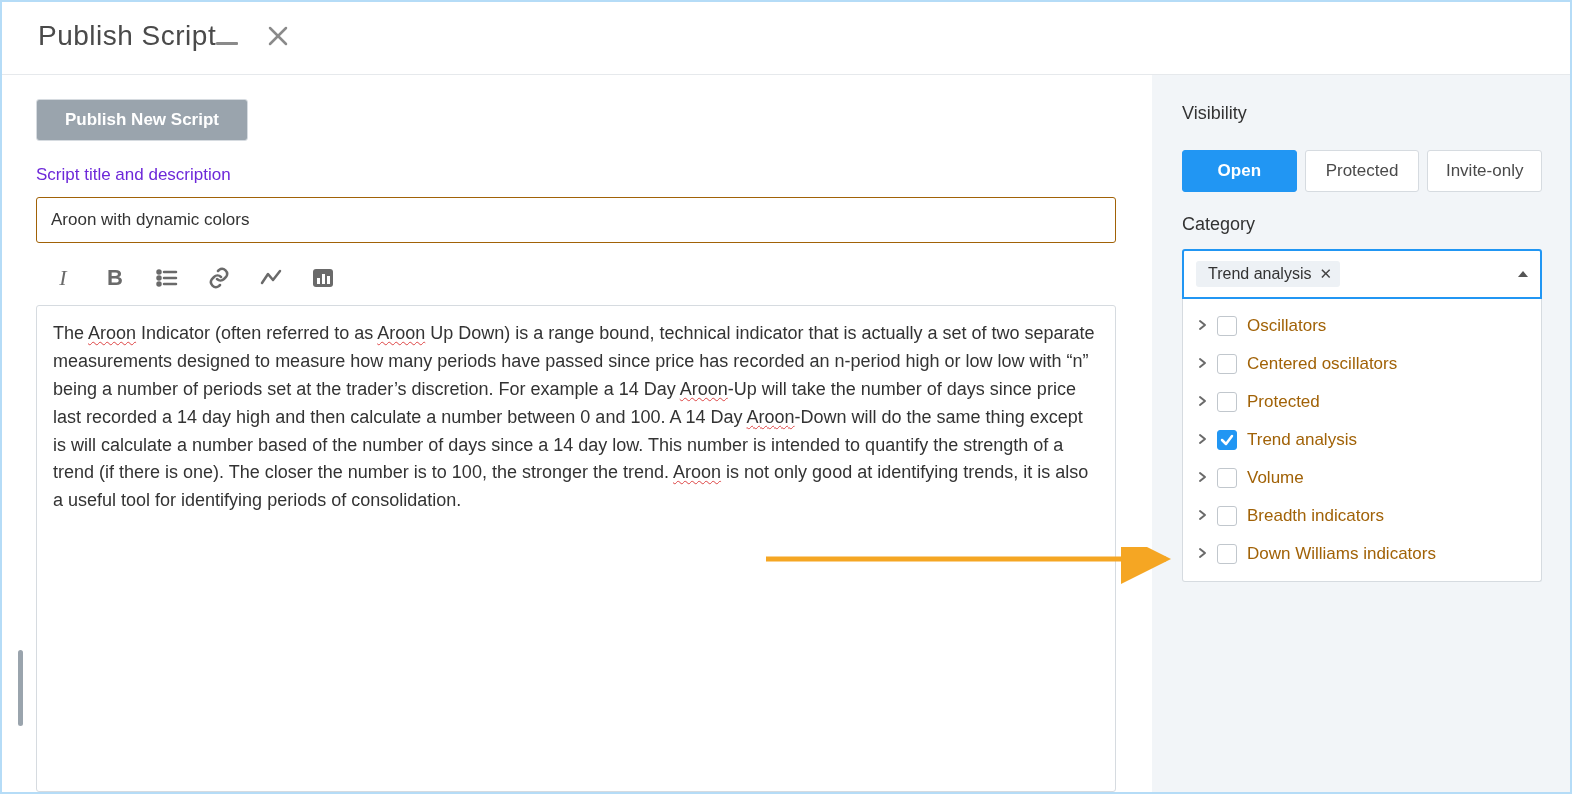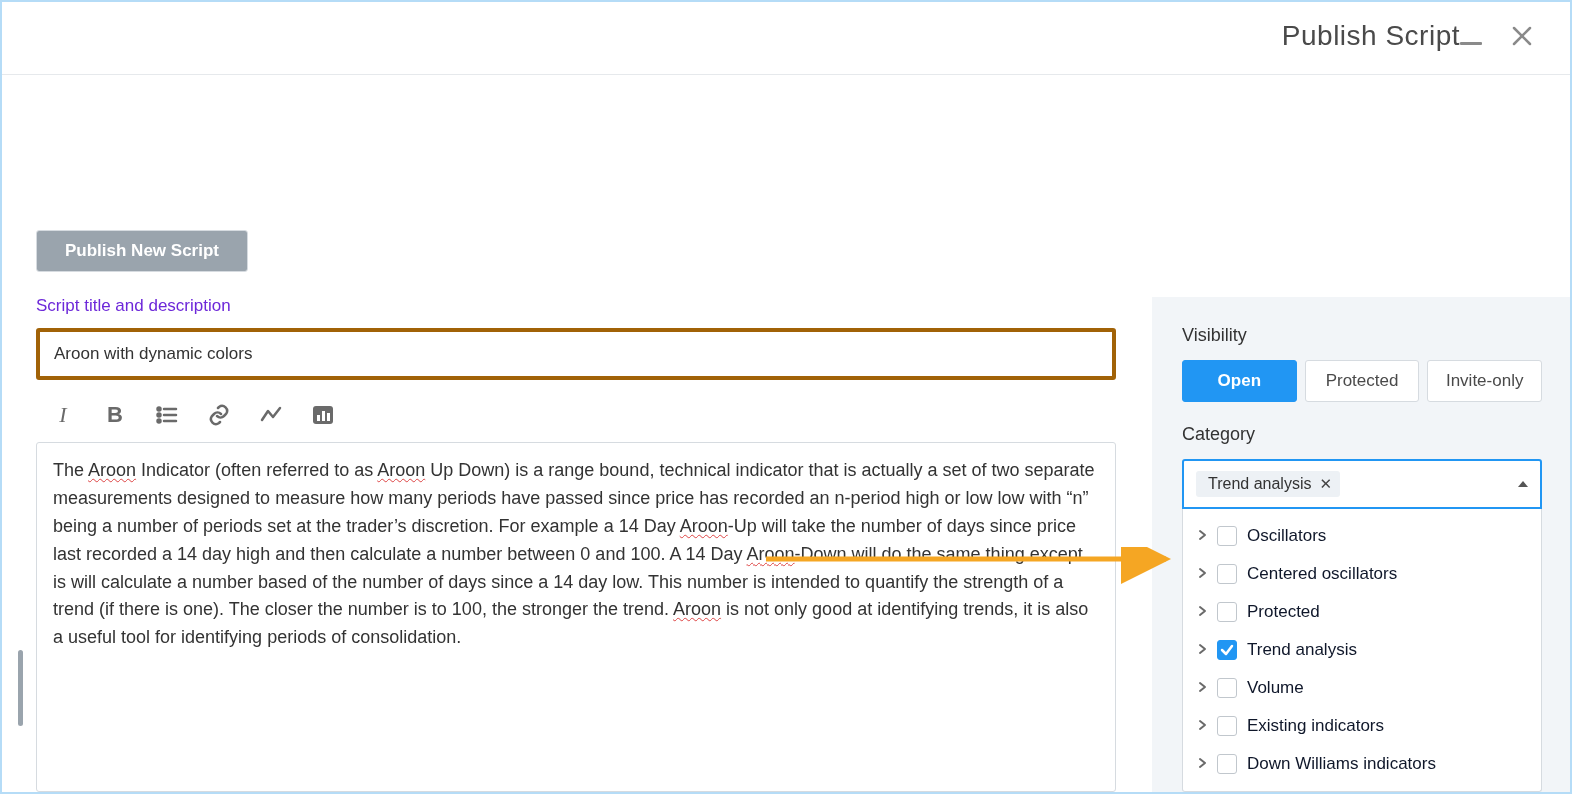--- a/index.html
+++ b/index.html
@@ -1,69 +1,69 @@
 <!DOCTYPE html>
 <html><head>
 <meta charset="utf-8">
 <style>
   * { box-sizing: border-box; margin: 0; padding: 0; }
   html, body { width: 1572px; height: 794px; font-family: "Trebuchet MS", "Segoe UI", Arial, sans-serif; color: #444; }
   body { border: 2px solid #b5dcf7; background: #fff; display: flex; flex-direction: column; }
 
   
-  .titlebar { display: flex; align-items: center; justify-content: flex-end; padding: 18px 36px 22px 36px; border-bottom: 1px solid #e6e9ec; }
+  .titlebar { display: flex; align-items: center; justify-content: flex-start; padding: 18px 36px 22px 36px; border-bottom: 1px solid #e6e9ec; }
   .titlebar h1 { font-size: 28px; font-weight: 500; color: #4a4a4a; letter-spacing: 0.5px; }
   .titlebar-controls { display: flex; gap: 28px; align-items: center; }
   .minimize-icon { width: 22px; height: 3px; background: #8a8a8a; border-radius: 1px; cursor: pointer; margin-top: 14px; }
   .close-x { width: 24px; height: 24px; cursor: pointer; }
   .close-x svg { width: 100%; height: 100%; }
 
   
-  .body-wrap { flex: 1; display: flex; align-items: flex-end; }
+  .body-wrap { flex: 1; display: flex; }
   .main-col { flex: 1; padding: 24px 36px 0 34px; display: flex; flex-direction: column; }
   .side-col { width: 418px; background: #f2f5f8; padding: 28px 28px 0 30px; position: relative; }
 
   
   .tab-row { display: flex; border: 1px solid #d6dbe0; border-radius: 3px; overflow: hidden; width: fit-content; }
   .tab-btn { padding: 10px 28px; font-size: 17px; background: #fff; color: #4a4a4a; cursor: pointer; border: none; }
   .tab-btn.active { background: #9aa4ad; color: #fff; font-weight: 600; }
 
   .field-label { margin-top: 24px; font-size: 17px; color: #6d28d9; }
 
-  .title-input { margin-top: 12px; width: 100%; padding: 12px 14px; font-size: 17px; border: 4px solid #a16207; border-radius: 3px; color: #333; font-family: inherit; }
+  .title-input { margin-top: 12px; width: 100%; padding: 12px 14px; font-size: 17px; border: 1px solid #a16207; border-radius: 3px; color: #333; font-family: inherit; }
 
   
   .rt-toolbar { display: flex; gap: 26px; margin-top: 22px; padding: 0 14px; align-items: center; }
   .rt-toolbar .tb-btn { width: 26px; height: 26px; display: flex; align-items: center; justify-content: center; color: #6a6a6a; cursor: pointer; }
   .tb-i { font-style: italic; font-family: Georgia, serif; font-size: 22px; }
   .tb-b { font-weight: 800; font-size: 22px; }
   .rt-toolbar svg { width: 24px; height: 24px; }
 
   .editor { margin-top: 14px; border: 1px solid #d6dbe0; border-radius: 3px; padding: 14px 16px; flex: 1; font-size: 18px; line-height: 1.55; color: #333; min-height: 350px; position: relative; overflow: hidden; }
   .editor .spell { text-decoration: underline wavy #d44 1px; text-underline-offset: 2px; }
 
   
   .scrollbar-stub { position: absolute; left: 18px; top: 650px; width: 5px; height: 76px; background: #9aa4ad; border-radius: 3px; }
 
   
   .side-section-label { font-size: 18px; color: #333; margin-bottom: 14px; }
   .vis-tabs { display: flex; width: 100%; margin-bottom: 22px; }
-  .vis-tab { flex: 1; text-align: center; padding: 10px 0; font-size: 17px; border: 1px solid #d6dbe0; background: #fff; color: #4a4a4a; cursor: pointer; }
+  .vis-tab { flex: 1; text-align: center; padding: 10px 0; font-size: 17px; border: 1px solid #d6dbe0; background: #fff; color: #4a4a4a; cursor: pointer; margin-top: 12px; }
   .vis-tab + .vis-tab { margin-left: 8px; }
   .vis-tab.active { background: #2196f3; border-color: #2196f3; color: #fff; font-weight: 600; }
   .vis-tab { border-radius: 3px; }
   .vis-desc { font-size: 15px; color: #8a8f95; line-height: 1.45; margin-bottom: 24px; }
 
   .cat-select { border: 2px solid #2196f3; border-radius: 3px 3px 0 0; background: #fff; padding: 10px 12px; display: flex; align-items: center; justify-content: space-between; cursor: pointer; }
   .chip { background: #edf1f5; border-radius: 3px; padding: 4px 8px 4px 12px; display: flex; align-items: center; gap: 8px; font-size: 16px; color: #333; }
   .chip-x { font-size: 15px; color: #444; cursor: pointer; }
   .caret-up { width: 0; height: 0; border-left: 5px solid transparent; border-right: 5px solid transparent; border-bottom: 6px solid #555; }
 
   .cat-dropdown { border: 1px solid #d6dbe0; border-top: none; background: #fff; border-radius: 0 0 3px 3px; padding: 8px 6px; }
-  .cat-item { display: flex; align-items: center; gap: 10px; padding: 9px 8px; font-size: 17px; color: #0f172a; cursor: pointer; }
+  .cat-item { display: flex; align-items: center; gap: 10px; padding: 9px 8px; font-size: 17px; color: #a16207; cursor: pointer; }
   .cat-item .chev { width: 10px; color: #6a6a6a; }
   .chev svg { width: 10px; height: 12px; }
   .chk { width: 20px; height: 20px; border: 1.5px solid #c1c7cd; border-radius: 3px; display: flex; align-items: center; justify-content: center; }
   .chk.checked { background: #2196f3; border-color: #2196f3; }
   .chk.checked svg { width: 14px; height: 14px; }
 
   
   .arrow-annot { position: absolute; left: 766px; top: 547px; pointer-events: none; }
   .arrow-annot svg { width: 430px; height: 40px; }
 </style>
@@ -186,21 +186,21 @@
               <polyline points="3 2 8 6 3 10"></polyline>
             </svg></span>
           <span class="chk"></span>
           <span>Volume</span>
         </div>
         <div class="cat-item">
           <span class="chev"><svg viewBox="0 0 10 12" fill="none" stroke="#6a6a6a" stroke-width="2" stroke-linecap="round" stroke-linejoin="round">
               <polyline points="3 2 8 6 3 10"></polyline>
             </svg></span>
           <span class="chk"></span>
-          <span>Existing indicators</span>
+          <span>Breadth indicators</span>
         </div>
         <div class="cat-item">
           <span class="chev"><svg viewBox="0 0 10 12" fill="none" stroke="#6a6a6a" stroke-width="2" stroke-linecap="round" stroke-linejoin="round">
               <polyline points="3 2 8 6 3 10"></polyline>
             </svg></span>
           <span class="chk"></span>
           <span>Down Williams indicators</span>
         </div>
       </div>
   </div>

